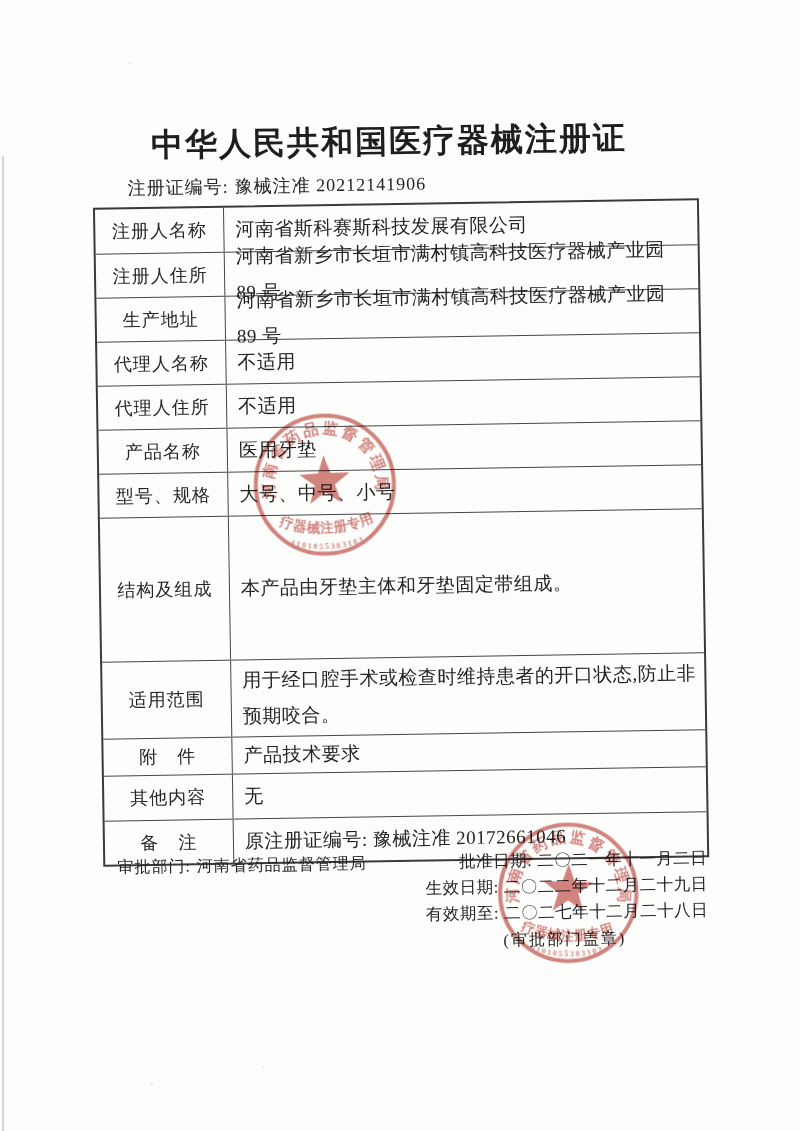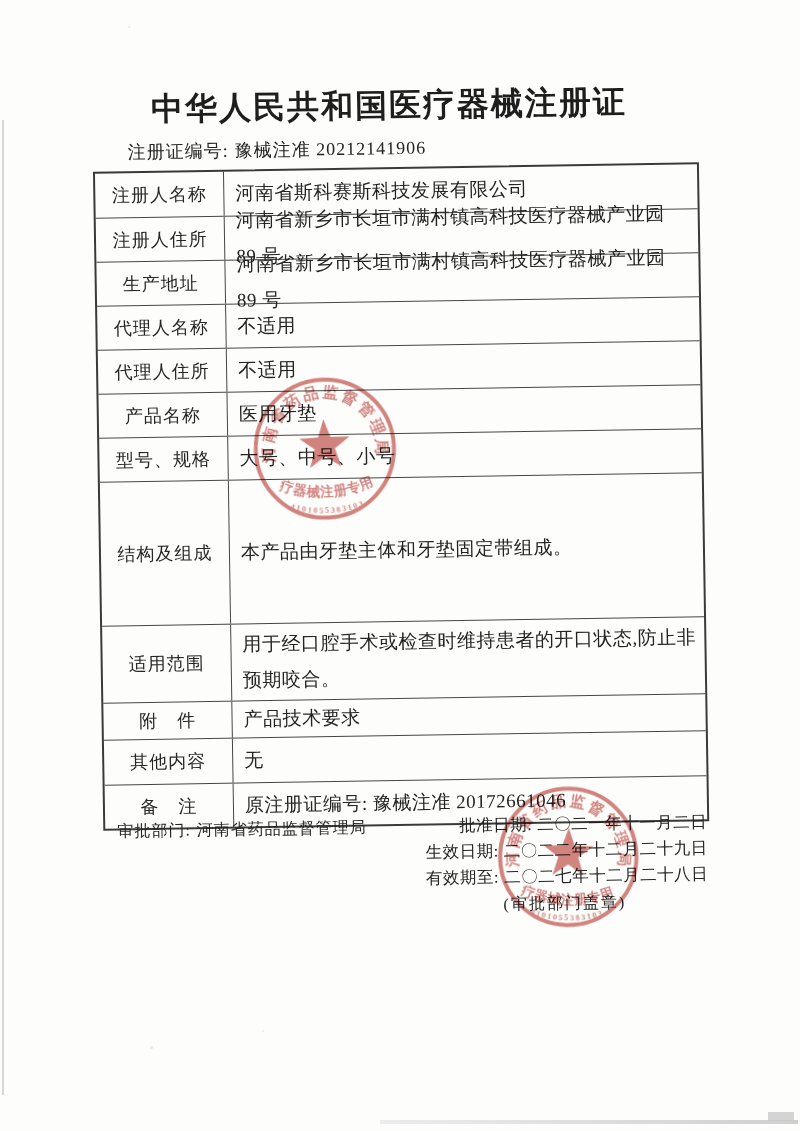--- a/index.html
+++ b/index.html
@@ -3,21 +3,21 @@
 <meta charset="utf-8">
 <style>
   html,body{margin:0;padding:0;}
   body{
     width:800px;height:1131px;overflow:hidden;
     background:#fdfdfc;
     font-family:"Liberation Serif","DejaVu Serif",serif;
     color:#2b2b2b;
     position:relative;
   }
-  .page{position:absolute;inset:0;}
+  .page{position:absolute;inset:0;margin-top:36px;}
   .doc{
     position:absolute;inset:0;
     transform:rotate(-0.9deg);
     transform-origin:400px 490px;
   }
   .title{
     position:absolute;left:0;right:10px;top:84px;
     text-align:center;font-size:32px;font-weight:bold;
     letter-spacing:2px;color:#1e1e1e;margin:0;
   }

